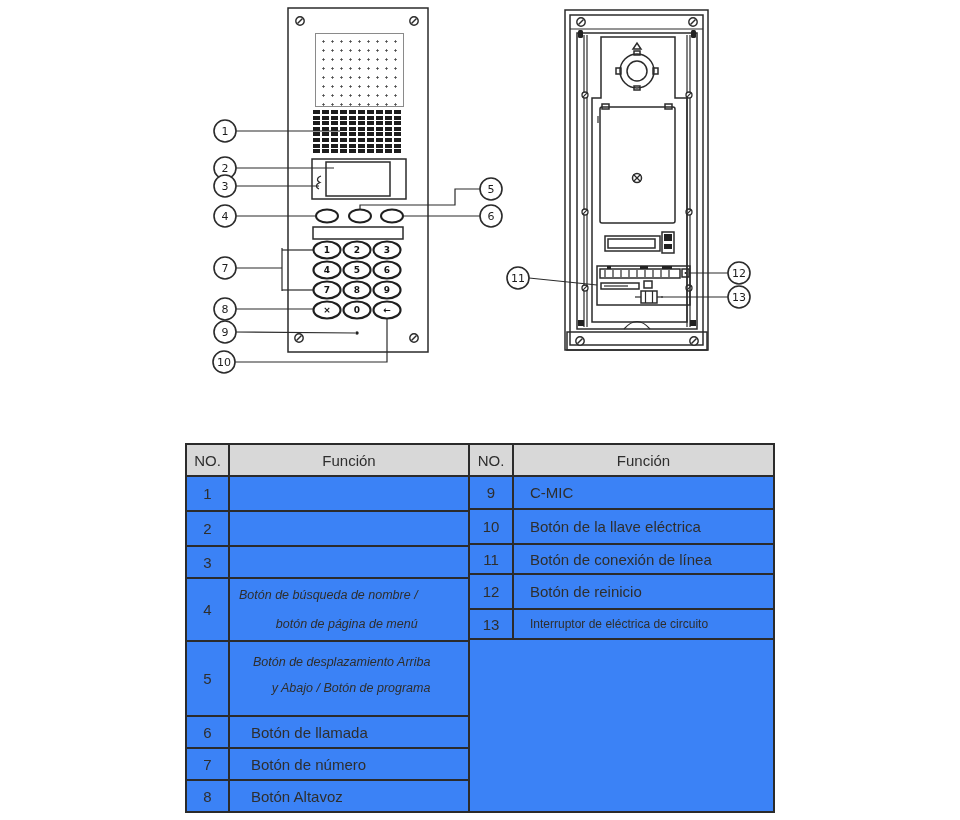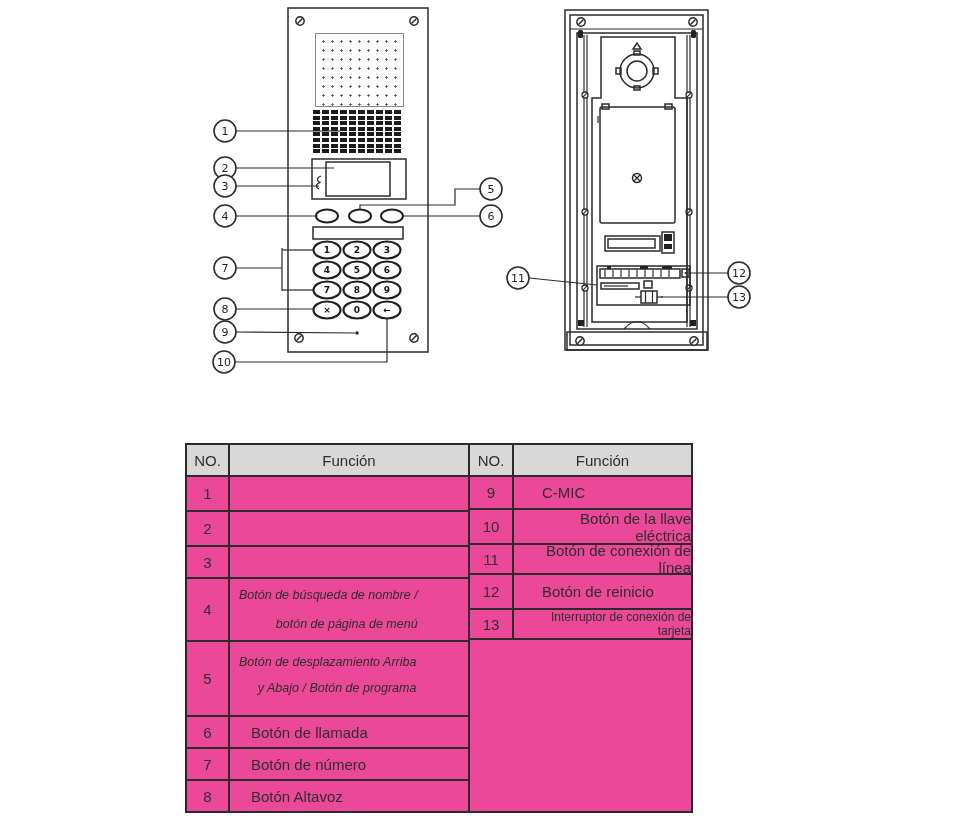--- a/index.html
+++ b/index.html
@@ -24,35 +24,35 @@
   .dv  { fill:none; stroke:#2b2b2b; stroke-width:1.5; }
   .ln  { fill:none; stroke:#2b2b2b; stroke-width:1.2; }
   .btn { fill:#ffffff; stroke:#1f1f1f; stroke-width:2; }
   .key { fill:#ffffff; stroke:#1f1f1f; stroke-width:2.2; }
   .kt  { font:bold 9px "DejaVu Sans", sans-serif; text-anchor:middle; fill:#111; }
   .co  { fill:#ffffff; stroke:#2b2b2b; stroke-width:1.6; }
   .cot { font:11px "DejaVu Sans", sans-serif; text-anchor:middle; fill:#1d1d1d; }
   .blk { fill:#222222; stroke:none; }
 
   
-  .ft { position:absolute; left:185px; top:443px; width:508px; height:370px;
-        border:2px solid #2b2b2b; display:flex; box-sizing:border-box; background:#ec4899;
+  .ft { position:absolute; left:185px; top:443px; width:590px; height:370px;
+        border:2px solid #2b2b2b; display:flex; box-sizing:border-box; background:#3b82f6;
         font-size:15px; }
   .ft div { box-sizing:border-box; }
   .half { display:flex; flex-direction:column; }
   .half-l { width:283px; border-right:2px solid #2b2b2b; }
   .half-r { flex:1; }
   .thead { height:32px; background:#d8d8d8; border-bottom:2px solid #2b2b2b; display:flex; flex-shrink:0; }
   .trow  { display:flex; border-bottom:2px solid #2b2b2b; flex-shrink:0; }
   .trow-last { border-bottom:none; flex:1; }
   .nocell { width:43px; border-right:2px solid #2b2b2b; display:flex;
             align-items:center; justify-content:center; flex-shrink:0; }
   .half-r .nocell { width:44px; }
   .fcell { flex:1; display:flex; align-items:center; padding-left:21px;text-align:right; }
-  .half-r .fcell { padding-left:28px; }
+  .half-r .fcell { padding-left:16px; }
   .thead .fcell { justify-content:center; padding-left:0; }
   .h35{height:35px} .h33{height:33px} .h32{height:32px} .h30{height:30px}
   .h63{height:63px} .h75{height:75px}
   .small { font-size:12.5px;font-style:italic; }
   .f12 { font-size:12px; }
   .r4block { line-height:29px; }
   .r5cell { align-items:flex-start; }
   .r5block { padding-top:7px; line-height:26px; }
   .empty-cell { flex:1; }
 </style>
@@ -329,21 +329,21 @@
       <div class="nocell">4</div>
       <div class="fcell small" style="padding-left:9px;">
         <div class="r4block">
           <div>Botón de búsqueda de nombre /</div>
           <div>botón de página de menú</div>
         </div>
       </div>
     </div>
     <div class="trow h75">
       <div class="nocell">5</div>
-      <div class="fcell small r5cell" style="padding-left:9px;">
+      <div class="fcell small r5cell" style="padding-left:23px;">
         <div class="r5block">
           <div>Botón de desplazamiento Arriba</div>
           <div>y Abajo / Botón de programa</div>
         </div>
       </div>
     </div>
     <div class="trow h32">
       <div class="nocell">6</div>
       <div class="fcell">Botón de llamada</div>
     </div>
@@ -373,17 +373,17 @@
     <div class="trow h30">
       <div class="nocell">11</div>
       <div class="fcell">Botón de conexión de línea</div>
     </div>
     <div class="trow h35">
       <div class="nocell">12</div>
       <div class="fcell">Botón de reinicio</div>
     </div>
     <div class="trow h30">
       <div class="nocell">13</div>
-      <div class="fcell f12">Interruptor de conexión de tarjeta</div>
+      <div class="fcell f12">Interruptor de eléctrica de circuito</div>
     </div>
     <div class="empty-cell"></div>
   </div>
 </div>
 
 </body></html>

